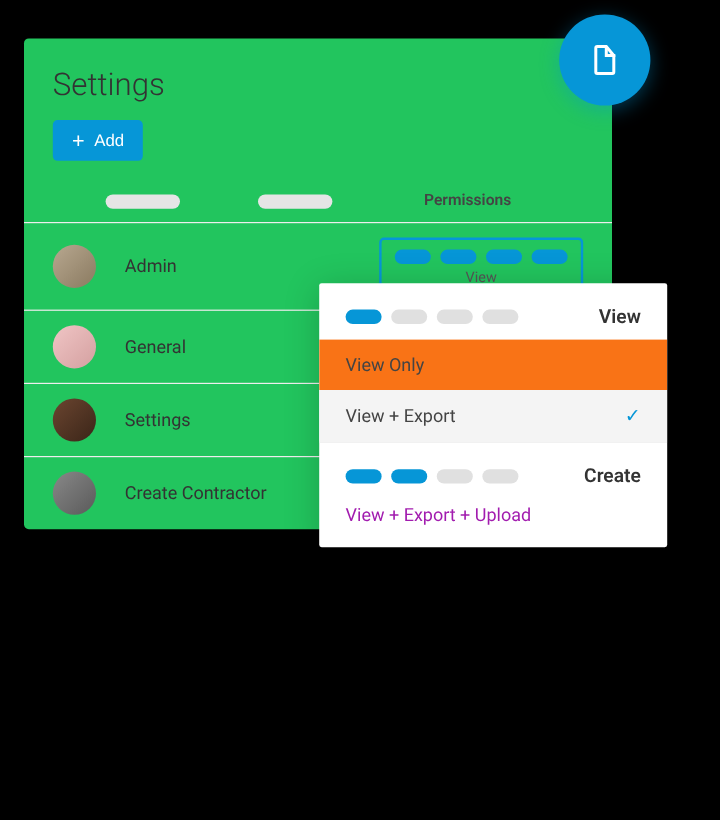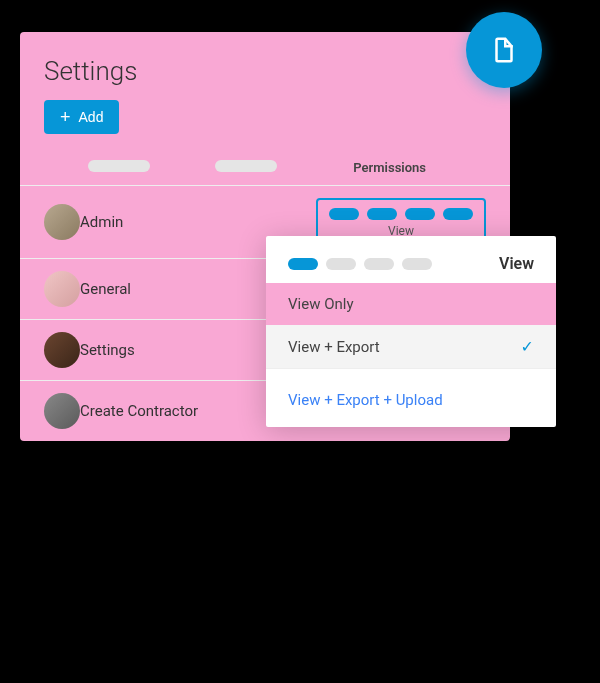--- a/index.html
+++ b/index.html
@@ -13,21 +13,21 @@
       width: 600px;
       height: 683px;
       position: relative;
       overflow: hidden;
     }
     .settings-card {
       position: absolute;
       left: 20px;
       top: 32px;
       width: 490px;
-      background: #f9a8d4;
+      background: #22c55e;
       border-radius: 4px;
       box-shadow: 0 2px 20px rgba(0,0,0,0.15);
       padding-bottom: 0;
     }
     .card-header {
       padding: 24px 24px 14px 24px;
     }
     .page-title {
       font-size: 26px;
       font-weight: 300;
@@ -47,21 +47,21 @@
       cursor: pointer;
       font-weight: 400;
     }
     .plus-icon {
       font-size: 18px;
       line-height: 1;
       font-weight: 300;
     }
     .table-head {
       display: flex;
-      align-items: flex-start;
+      align-items: center;
       padding: 12px 24px 10px 24px;
       gap: 35px;
     }
     .skeleton-pill {
       height: 12px;
       background: #e5e5e5;
       border-radius: 6px;
     }
     .sk-1 { width: 62px; margin-left: 44px; }
     .sk-2 { width: 62px; margin-left: 30px; }
@@ -70,21 +70,21 @@
       font-size: 13px;
       font-weight: 600;
       color: #444;
       padding-right: 60px;
     }
     .role-row {
       display: flex;
       align-items: center;
       padding: 12px 24px;
       border-top: 1px solid #eee;
-      gap: 0;
+      gap: 24px;
       min-height: 60px;
     }
     .avatar {
       width: 36px;
       height: 36px;
       border-radius: 50%;
       display: flex;
       align-items: center;
       justify-content: center;
       color: #fff;
@@ -183,38 +183,38 @@
       font-weight: 600;
       color: #333;
     }
     .option-row {
       display: flex;
       align-items: center;
       justify-content: space-between;
       padding: 12px 22px;
       font-size: 15px;
       color: #444;
-      background: #f9a8d4;
+      background: #f97316;
       margin: 0 -22px;
       cursor: pointer;
     }
     .option-row:last-child {
       margin-bottom: -16px;
     }
     .option-row:hover, .option-row.selected {
       background: #f4f4f4;
       align-items: center;
     }
     .check {
       color: #0696D7;
       font-size: 16px;
     }
     .desc {
       font-size: 15px;
-      color: #3b82f6;
+      color: #a21caf;
       padding: 4px 0 2px 0;
     }
   </style>
 </head>
 <body>
 
 <div class="settings-card">
   <div class="card-header">
     <h1 class="page-title">Settings</h1>
     <button class="add-btn">
@@ -278,18 +278,25 @@
     <div class="option-row">
       <span>View Only</span>
     </div>
     <div class="option-row selected">
       <span>View + Export</span>
       <span class="check">✓</span>
     </div>
   </div>
 
   <div class="perm-group">
+    <div class="group-head">
+      <span class="pill filled"></span>
+      <span class="pill filled"></span>
+      <span class="pill"></span>
+      <span class="pill"></span>
+      <span class="group-title">Create</span>
+    </div>
     <div class="desc">View + Export + Upload</div>
   </div>
 
 
 
 </div>
 
 </body></html>

